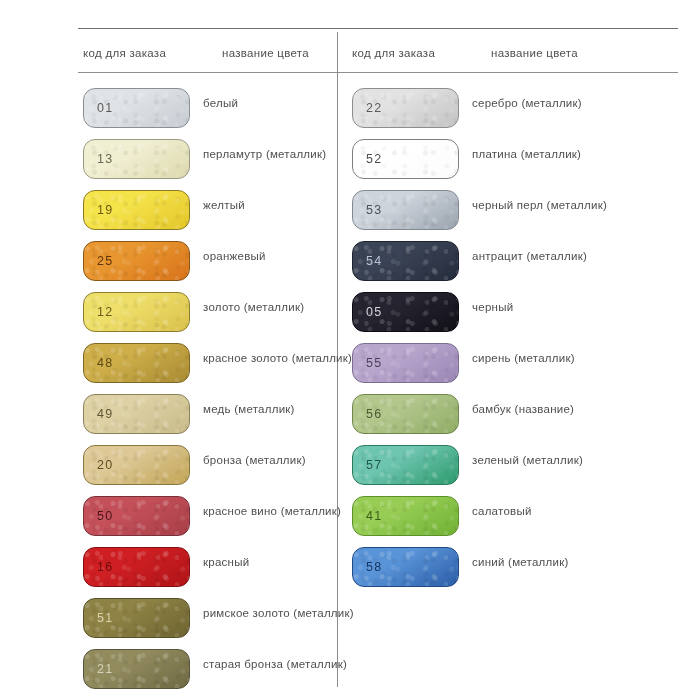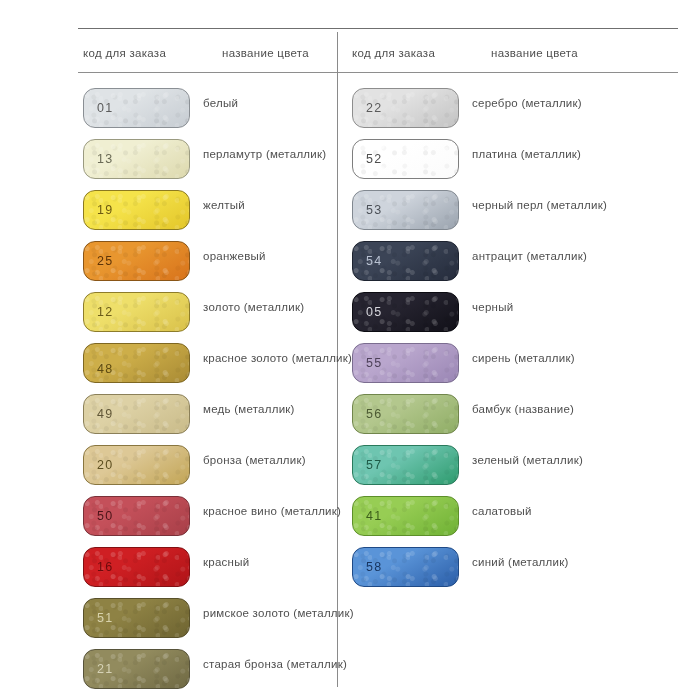--- a/index.html
+++ b/index.html
@@ -175,21 +175,21 @@
       <div class="row">
         <div class="swatch" style="background: linear-gradient(150deg, rgb(238, 223, 106) 0%, rgb(238, 223, 106) 38%, rgb(217, 193, 74) 100%); border-color: rgb(141, 124, 42);">
           <div class="tex"></div>
           <div class="code" style="color: rgb(107, 92, 24);">12</div>
         </div>
         <div class="label">золото (металлик)</div>
       </div>
       <div class="row">
         <div class="swatch" style="background: linear-gradient(150deg, rgb(205, 174, 73) 0%, rgb(205, 174, 73) 38%, rgb(169, 139, 52) 100%); border-color: rgb(126, 103, 34);">
           <div class="tex"></div>
-          <div class="code" style="color: rgb(93, 74, 18); margin-top: 6px;">48</div>
+          <div class="code" style="color: rgb(93, 74, 18);">48</div>
         </div>
         <div class="label">красное золото (металлик)</div>
       </div>
       <div class="row">
         <div class="swatch" style="background: linear-gradient(150deg, rgb(221, 209, 165) 0%, rgb(221, 209, 165) 38%, rgb(201, 187, 137) 100%); border-color: rgb(139, 128, 89);">
           <div class="tex"></div>
           <div class="code" style="color: rgb(97, 87, 55);">49</div>
         </div>
         <div class="label">медь (металлик)</div>
       </div>

